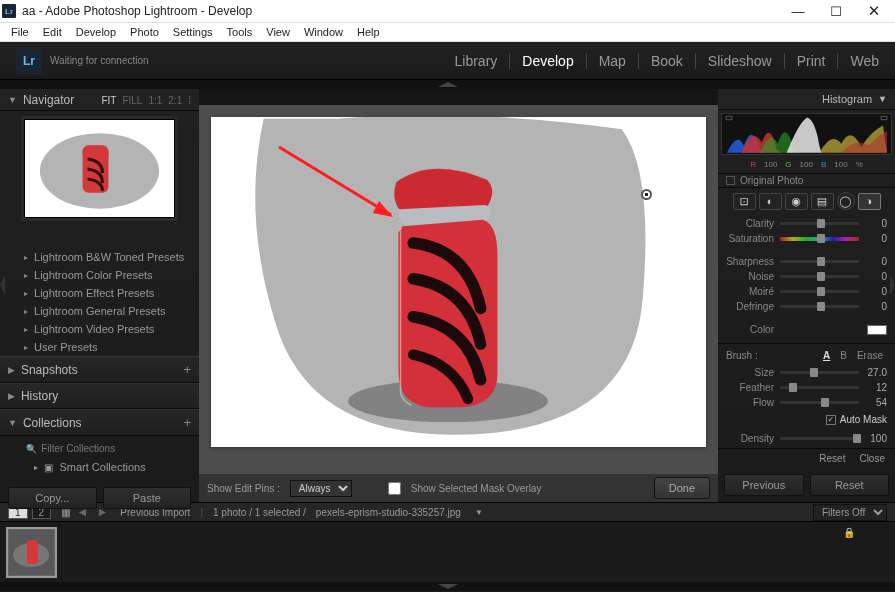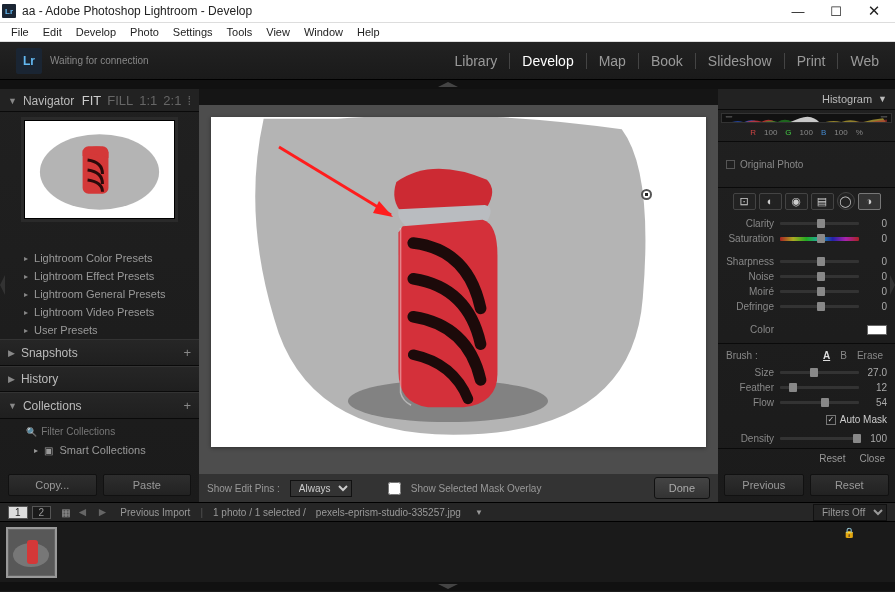--- a/index.html
+++ b/index.html
@@ -26,21 +26,21 @@
 .triangle-up { width:0; height:0; border-left:10px solid transparent; border-right:10px solid transparent; border-bottom:5px solid #444; }
 .triangle-down { width:0; height:0; border-left:10px solid transparent; border-right:10px solid transparent; border-top:5px solid #444; }
 .triangle-left { width:0;height:0;border-top:10px solid transparent;border-bottom:10px solid transparent;border-right:5px solid #333; position:absolute; left:0; top:45%; }
 .triangle-right { width:0;height:0;border-top:10px solid transparent;border-bottom:10px solid transparent;border-left:5px solid #333; position:absolute; right:0; top:45%; }
 .main { display:flex; height:413px; background:#151515; position:relative; }
 .left-panel { width:199px; background:linear-gradient(#202020,#1b1b1b); display:flex; flex-direction:column; }
 .right-panel { width:177px; background:linear-gradient(#202020,#1b1b1b); display:flex; flex-direction:column; }
 .center { flex:1; background:#4d4d4d; padding:12px; position:relative;margin-top:16px; }
 .panel-head { display:flex; align-items:center; padding:4px 8px 3px 8px; font-size:12px; color:#bbb; border-bottom:1px solid #0a0a0a; background:#222; }
 .panel-head .tri { margin-right:6px; color:#888; font-size:9px; }
-.panel-head .right { margin-left:auto; display:flex; gap:6px; font-size:13px; color:#666; }
+.panel-head .right { margin-left:auto; display:flex; gap:6px; font-size:10px; color:#666; }
 .panel-head .right span.on { color:#ccc; }
 .nav-thumb { margin:8px 24px 10px 24px; height:99px; background:#fff; border:1px solid #000; box-shadow:0 0 0 3px #2a2a2a; display:flex; align-items:center; justify-content:center; position:relative; flex-shrink:0; }
 .preset-list { margin-top:20px; }
 .preset-item { display:flex; align-items:center; padding:3px 10px 3px 24px; font-size:11px; color:#999; }
 .preset-item::before { content:"▸"; margin-right:6px; font-size:8px; color:#888; }
 .section { display:flex; align-items:center; padding:5px 8px; background:linear-gradient(#262626,#1f1f1f); border-top:1px solid #333; border-bottom:1px solid #0a0a0a; font-size:12px; color:#bbb; }
 .section .tri { margin-right:6px; font-size:9px; color:#888; }
 .section .plus { margin-left:auto; color:#888; font-size:13px; }
 .collections-body { padding:4px 8px 4px 26px; font-size:10px; color:#999; }
 .filter-row { display:flex; align-items:center; gap:4px; padding:3px 0; }
@@ -48,21 +48,21 @@
 .bottom-buttons { display:flex; gap:6px; padding:6px 8px; margin-top:auto; }
 .bottom-buttons button { flex:1; background:linear-gradient(#2e2e2e,#222); border:1px solid #111; color:#999; padding:4px 0; font-size:11px; border-radius:2px; cursor:pointer; }
 .preview { width:100%; height:330px; background:#fff; box-shadow:0 1px 4px rgba(0,0,0,0.4); position:relative; overflow:hidden; }
 .toolbar-bottom { position:absolute; bottom:0; left:0; right:0; height:28px; background:#333; display:flex; align-items:center; padding:0 8px; gap:10px; font-size:10px; color:#999; }
 .toolbar-bottom select { background:#333; color:#ccc; border:1px solid #111; font-size:10px; padding:1px 4px; }
 .toolbar-bottom input[type=checkbox]{ accent-color:#444; }
 .done-btn { margin-left:auto; background:linear-gradient(#444,#333); border:1px solid #111; color:#aaa; padding:4px 14px; font-size:11px; border-radius:3px; cursor:pointer; }
 .histogram-head { display:flex; align-items:center; justify-content:flex-end; padding:4px 8px; font-size:11px; color:#bbb; background:#222; border-bottom:1px solid #0a0a0a; }
 .histogram-box { height:70px; margin:3px; background:#111; position:relative; overflow:hidden; border:1px solid #333; }
 .histo-labels { display:flex; justify-content:center; gap:8px; font-size:8px; color:#888; padding:2px 0 4px 0; }
-.orig-row { display:flex; align-items:center; gap:5px; padding:17px 8px; font-size:10px; color:#888; border-top:1px solid #0a0a0a; border-bottom:1px solid #0a0a0a; }
+.orig-row { display:flex; align-items:center; gap:5px; padding:1px 8px; font-size:10px; color:#888; border-top:1px solid #0a0a0a; border-bottom:1px solid #0a0a0a; }
 .mask-icons { display:flex; gap:3px; justify-content:center; padding:4px 8px; align-items:center; }
 .mask-icons span { width:23px; height:17px; border:1px solid #444; border-radius:2px; background:#222; display:flex; align-items:center; justify-content:center; }
 .mask-icons span.circle-big { border-radius:50%; width:18px; height:18px; }
 .sliders { padding:2px 8px; }
 .slider-row { display:flex; align-items:center; gap:6px; padding:2px 0; font-size:9px; color:#888; }
 .slider-row .lbl { width:48px; text-align:right; font-size:10px; }
 .slider-row .track { flex:1; height:3px; background:#333; position:relative; border-radius:1px; }
 .slider-row .track.rainbow { background:linear-gradient(90deg,#a22,#aa2,#2a2,#2aa,#22a,#a2a,#a22); height:4px; }
 .slider-row .knob { position:absolute; top:-3px; width:8px; height:9px; background:#888; border-radius:1px; }
 .slider-row .val { width:22px; text-align:right; font-size:10px; color:#aaa; }
@@ -161,20 +161,23 @@
           <rect x="58" y="24" width="26" height="48" rx="6" fill="#d43838"></rect>
           <path d="M58 28 Q76 20 84 30 L84 36 Q70 30 58 34 Z" fill="#d43838"></path>
           <path d="M63 38 Q78 40 78 52" stroke="#2a0a0a" stroke-width="3" fill="none"></path>
           <path d="M63 48 Q78 50 78 62" stroke="#2a0a0a" stroke-width="3" fill="none"></path>
           <path d="M63 58 Q78 60 78 70" stroke="#2a0a0a" stroke-width="3" fill="none"></path>
         </svg>
       </div>
 
       <div class="preset-list">
         <div class="preset-item">
+            <span>Lightroom B&amp;W Toned Presets</span>
+          </div>
+        <div class="preset-item">
             <span>Lightroom Color Presets</span>
           </div>
         <div class="preset-item">
             <span>Lightroom Effect Presets</span>
           </div>
         <div class="preset-item">
             <span>Lightroom General Presets</span>
           </div>
         <div class="preset-item">
             <span>Lightroom Video Presets</span>

